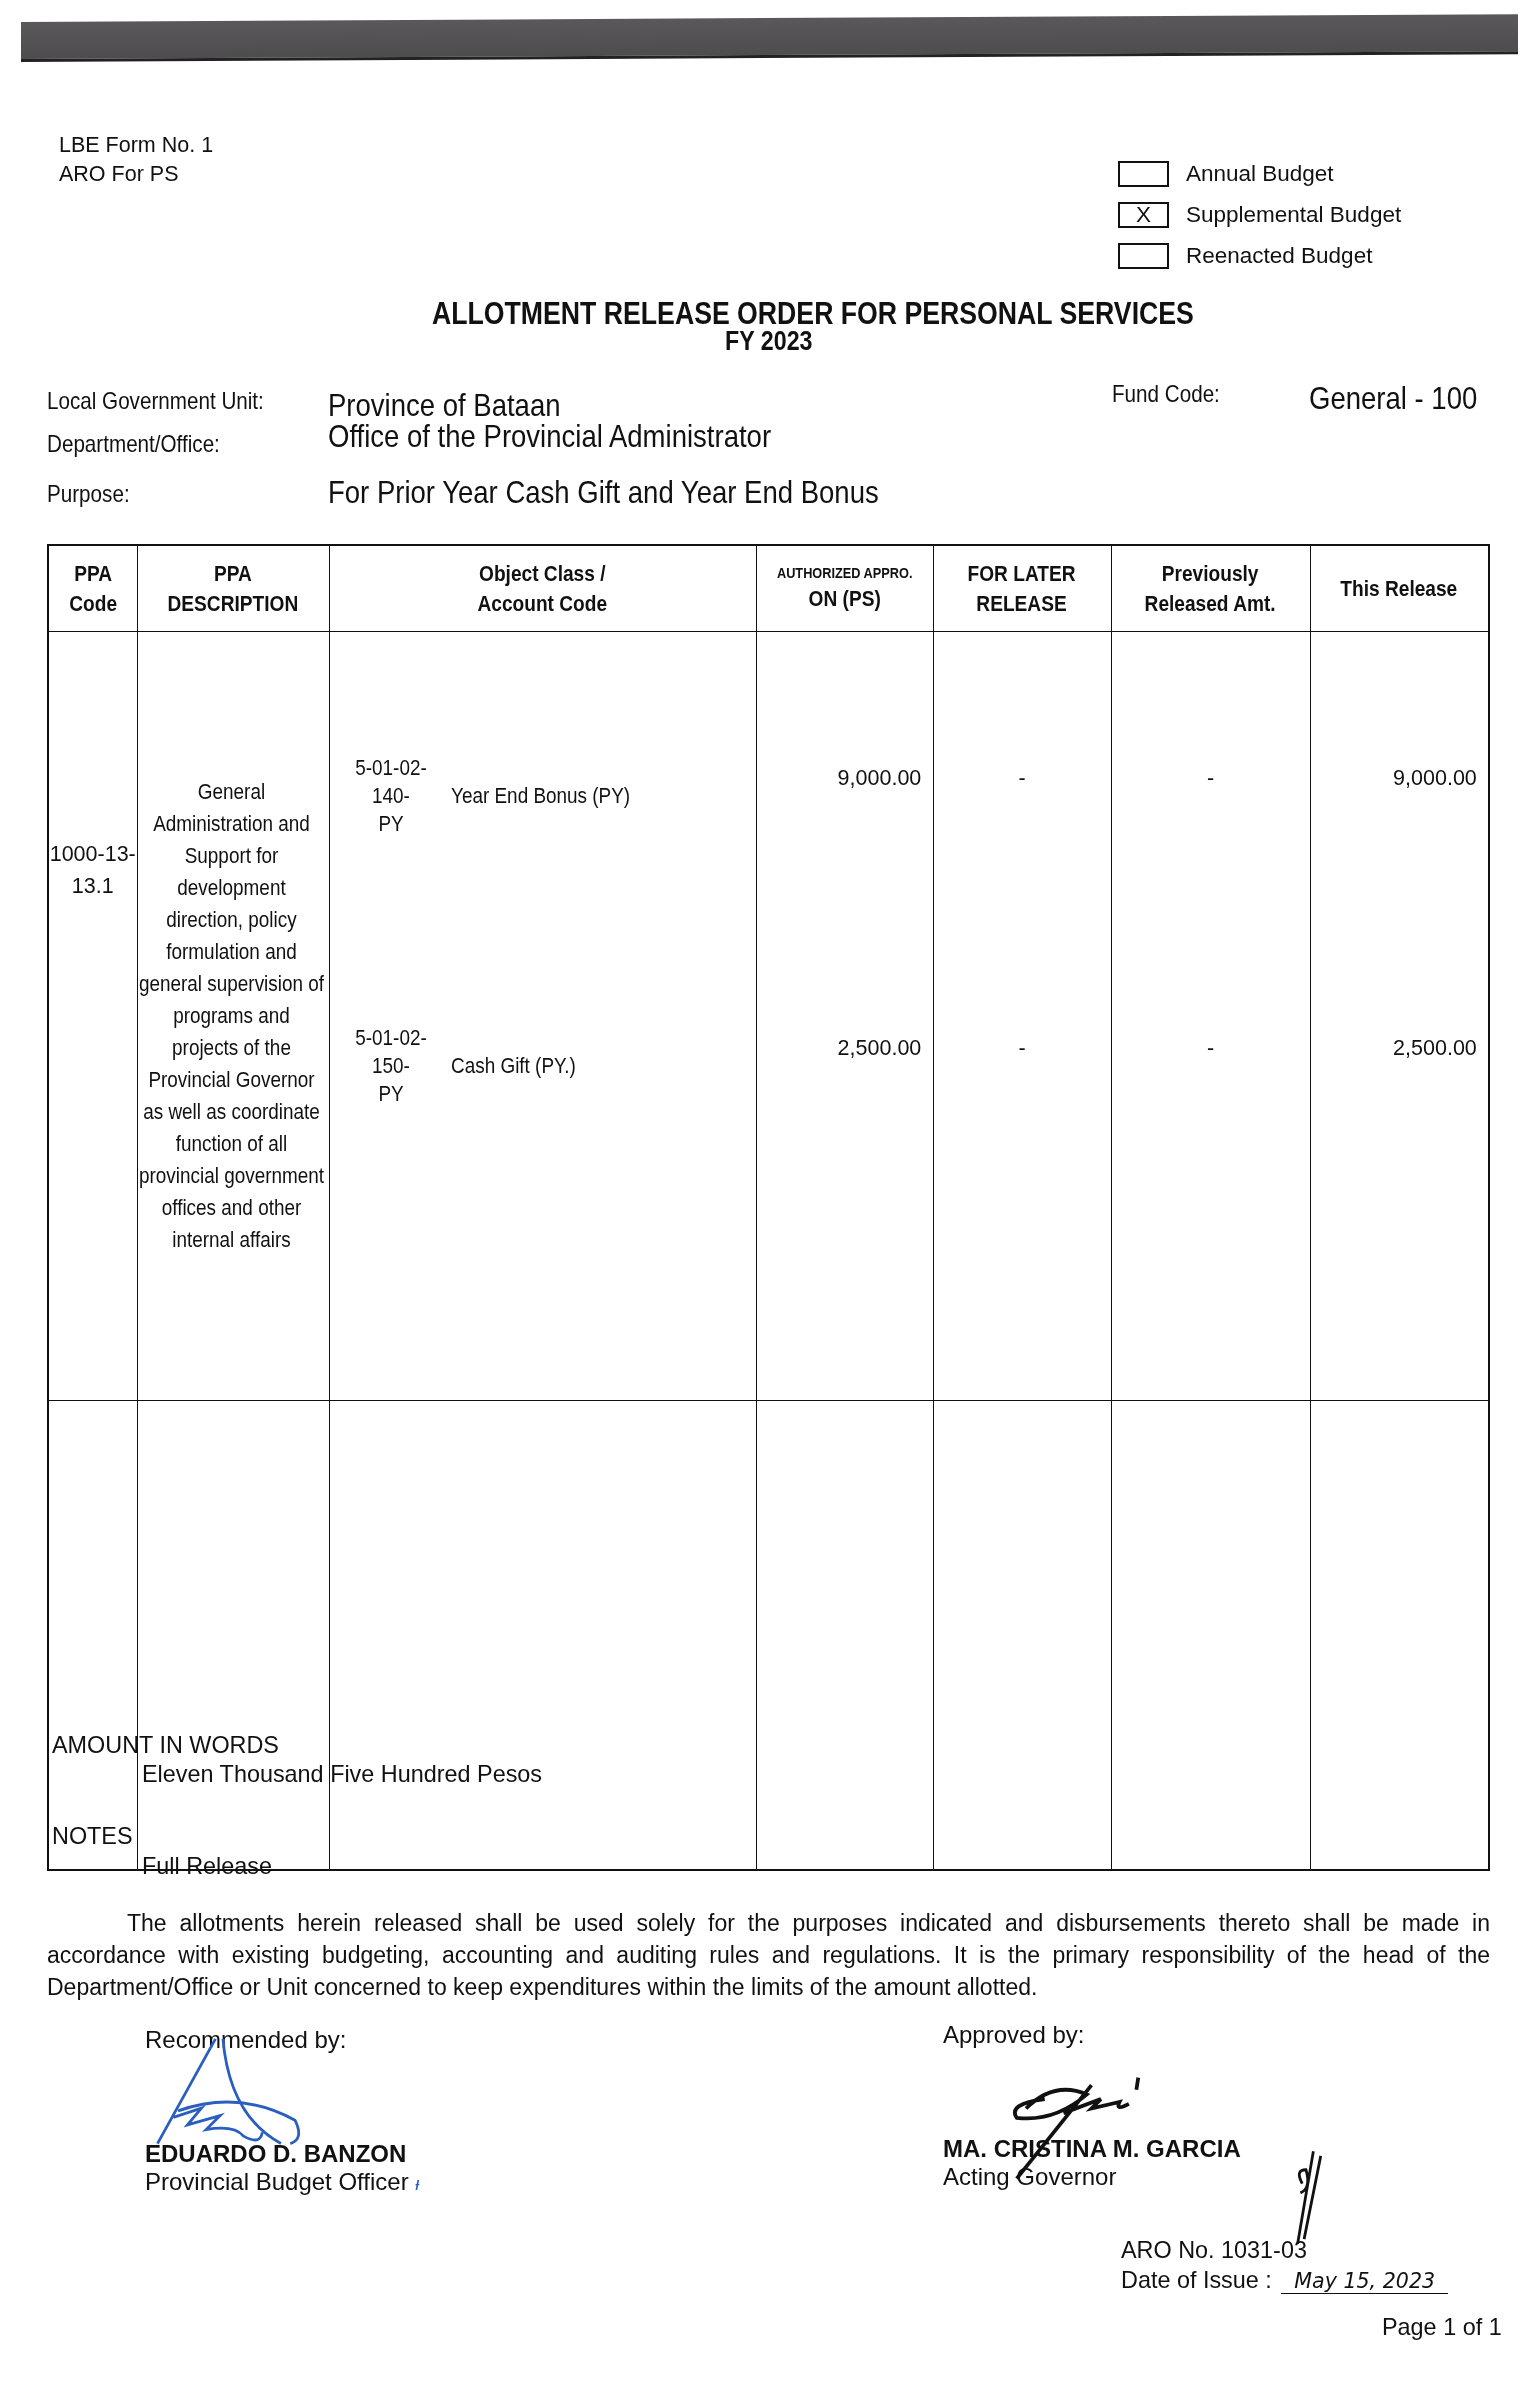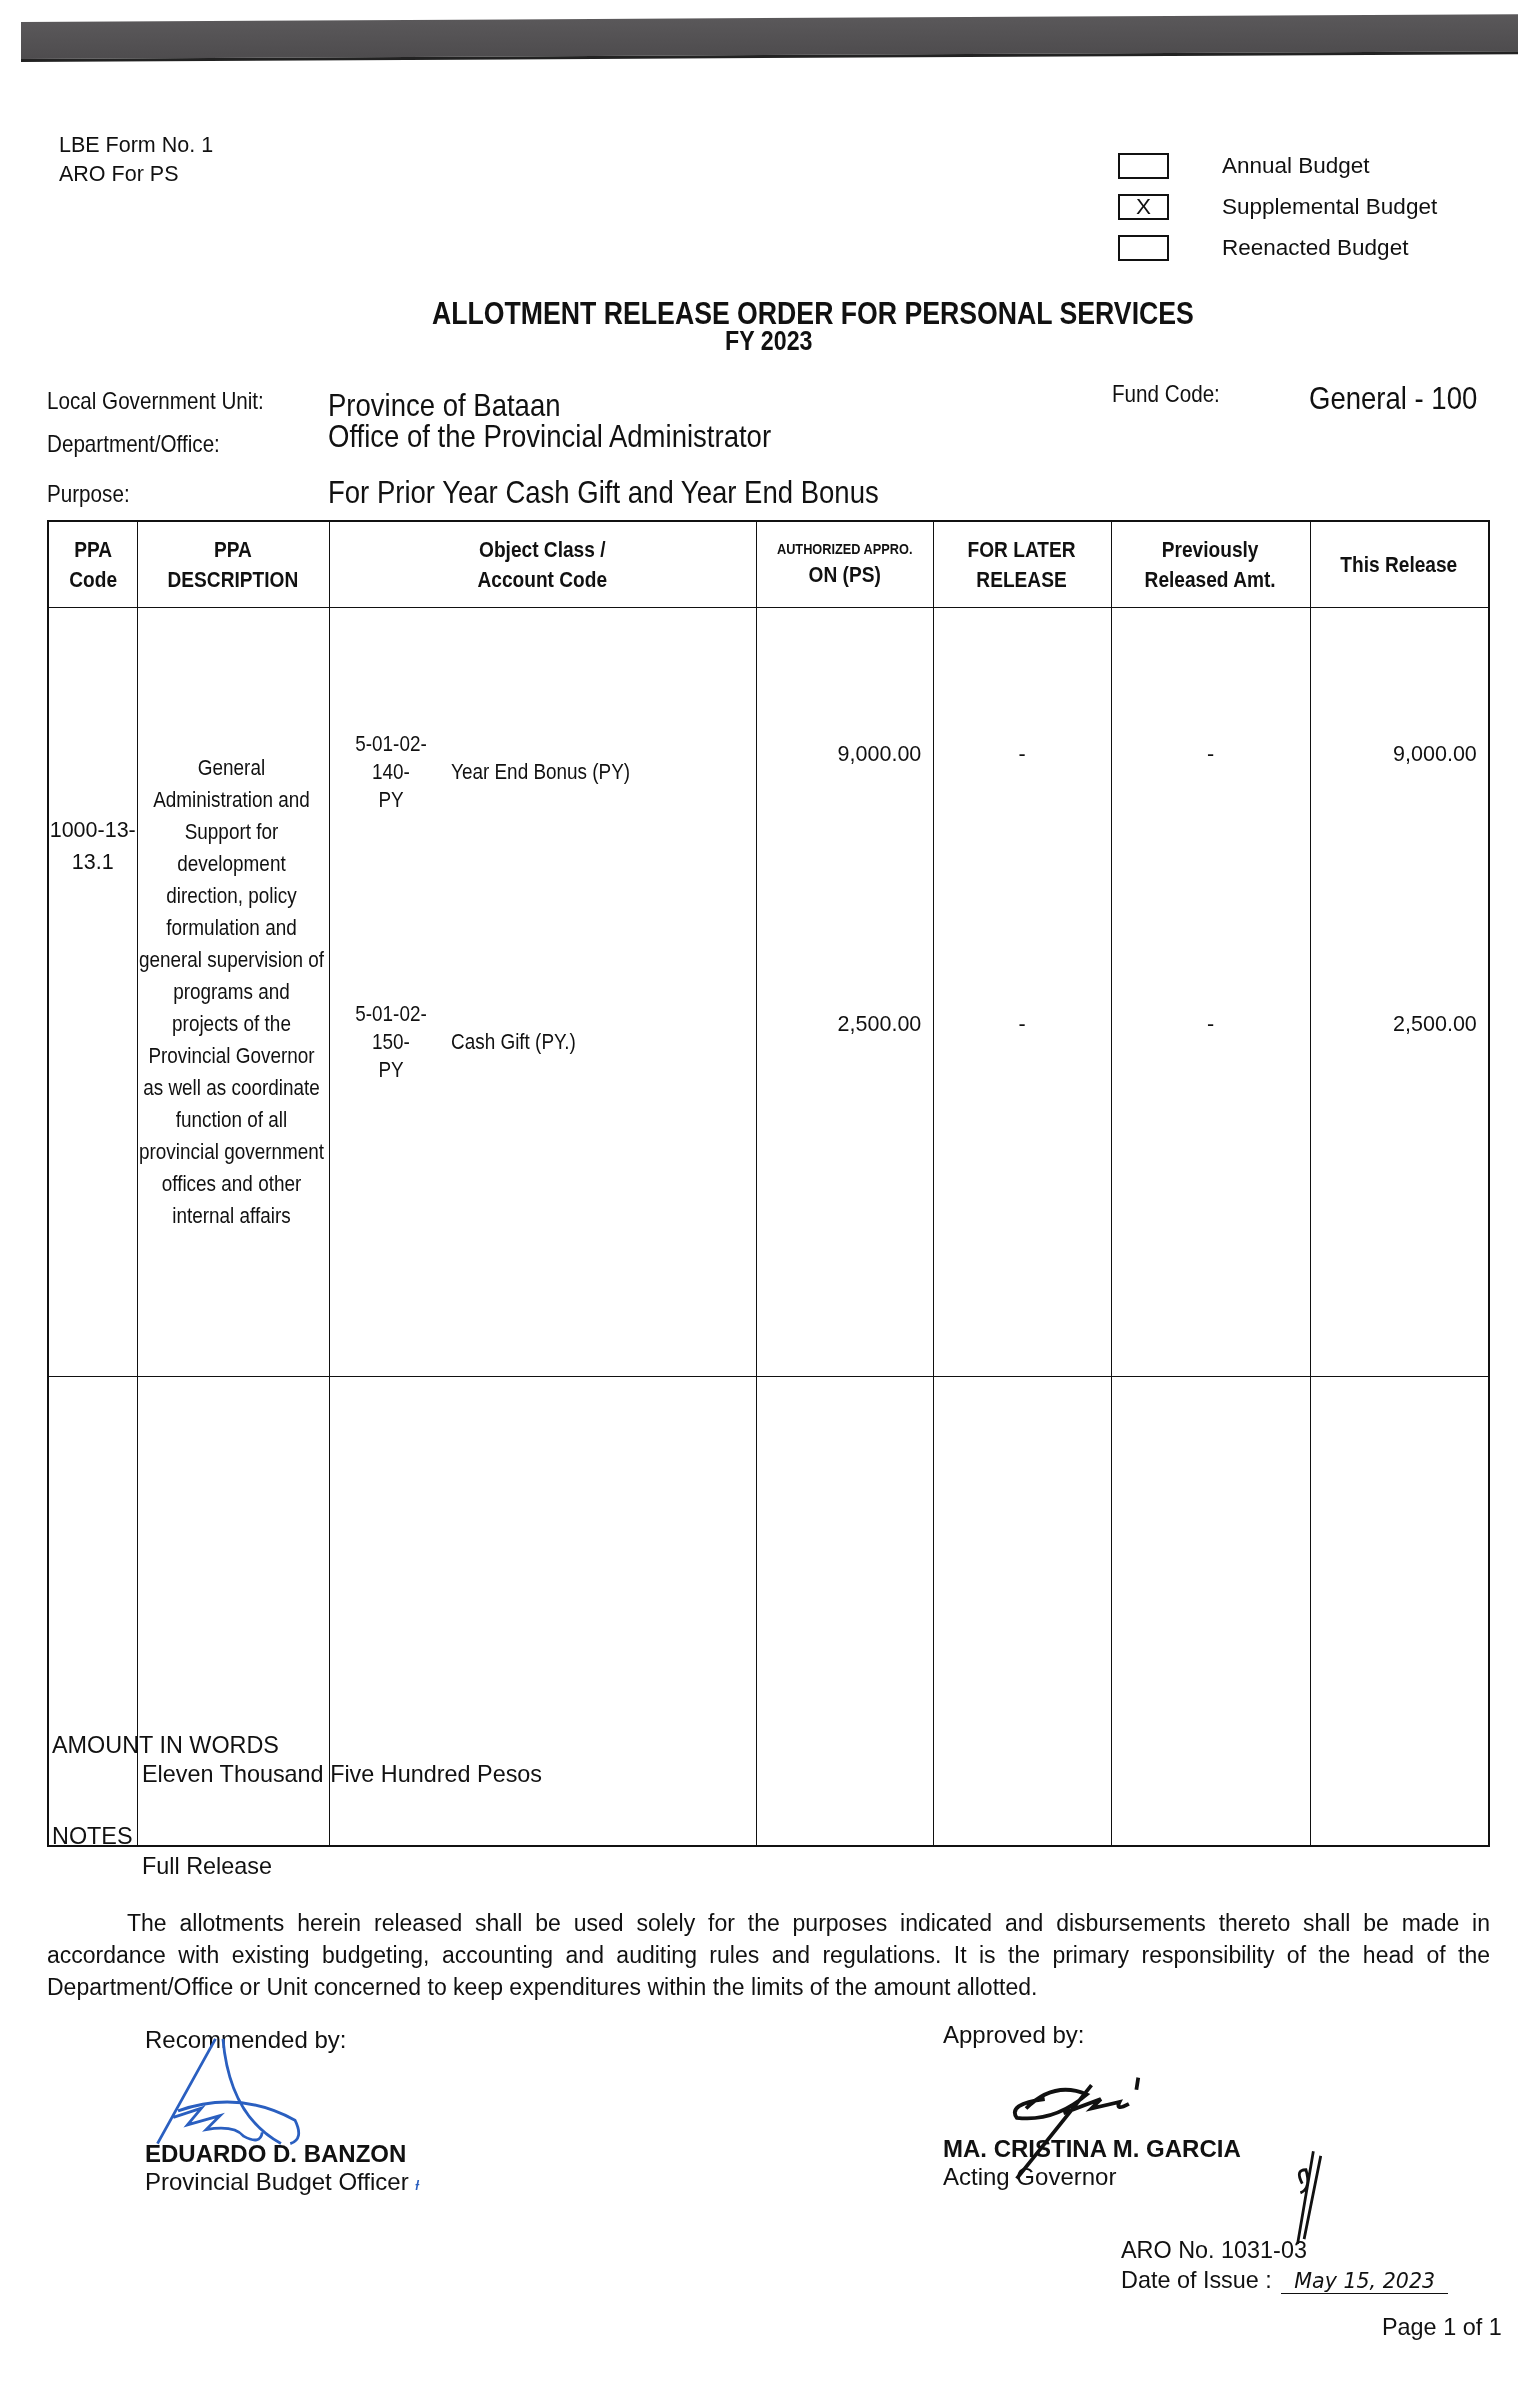--- a/index.html
+++ b/index.html
@@ -12,40 +12,40 @@
     position: absolute; left: 20.6px; top: 21.5px; width: 1497px; height: 37px;
     background: linear-gradient(#5a585a, #4e4c4e);
     border-bottom: 3.7px solid #222;
     transform: skewY(-0.3deg); transform-origin: left top;
   }
   .abs { position: absolute; white-space: nowrap; }
   .narrow { transform: scaleX(0.86); transform-origin: left center; display: inline-block; }
 
   .form-no { left: 47px; top: 131px; font-size: 21.5px; line-height: 29px; margin-left: 12px; }
   .budget-opts { left: 1118px; top: 153px; }
-  .opt { display: flex; height: 41px; gap: 36px; }
+  .opt { display: flex; align-items: center; height: 41px; }
   .chk { width: 51px; height: 26px; border: 2.8px solid #111; box-sizing: border-box;
          display: flex; align-items: center; justify-content: center; font-size: 22.5px; margin-right: 17px; }
   .opt-label { font-size: 22.5px; }
 
   .title { left: 0; width: 1537px; text-align: center; font-weight: bold; }
   .title1 { top: 296px; font-size: 31px; padding-left: 44px; }
   .title2 { top: 326px; font-size: 27px; }
 
   .hdr-label { font-size: 24px; }
   .hdr-val { font-size: 32px; }
 
   table.aro {
     position: absolute; left: 47px; top: 520px; width: 1441px;
     border-collapse: collapse; table-layout: fixed;
   }
   table.aro td, table.aro th {
     border: 1.9px solid #111; padding: 0; vertical-align: middle;
   }
-  table.aro { border: 2.8px solid #111; }
+  table.aro { border: 2.8px solid #111; margin-top: 24px; }
   th { font-weight: bold; font-size: 22.5px; text-align: center; line-height: 30px; height: 85px; }
   th .small { font-size: 15px; display: block; line-height: 20.6px; }
   th .narrowh { display: inline-block; transform: scaleX(0.85); }
   .body-row td { height: 562px; }
   .desc { text-align: center; font-size: 21.5px; line-height: 32px; }
   .desc-inner { display: inline-block; transform: scaleX(0.88); }
   .ppa-code { text-align: center; font-size: 21.5px; line-height: 32px; padding-top: 206px !important; }
   .num { text-align: right; font-size: 21.5px; padding-right: 11.2px !important; }
   .dash { text-align: center; font-size: 21.5px; }
   .line-item { position: absolute; display: flex; align-items: center; font-size: 21.5px; }

